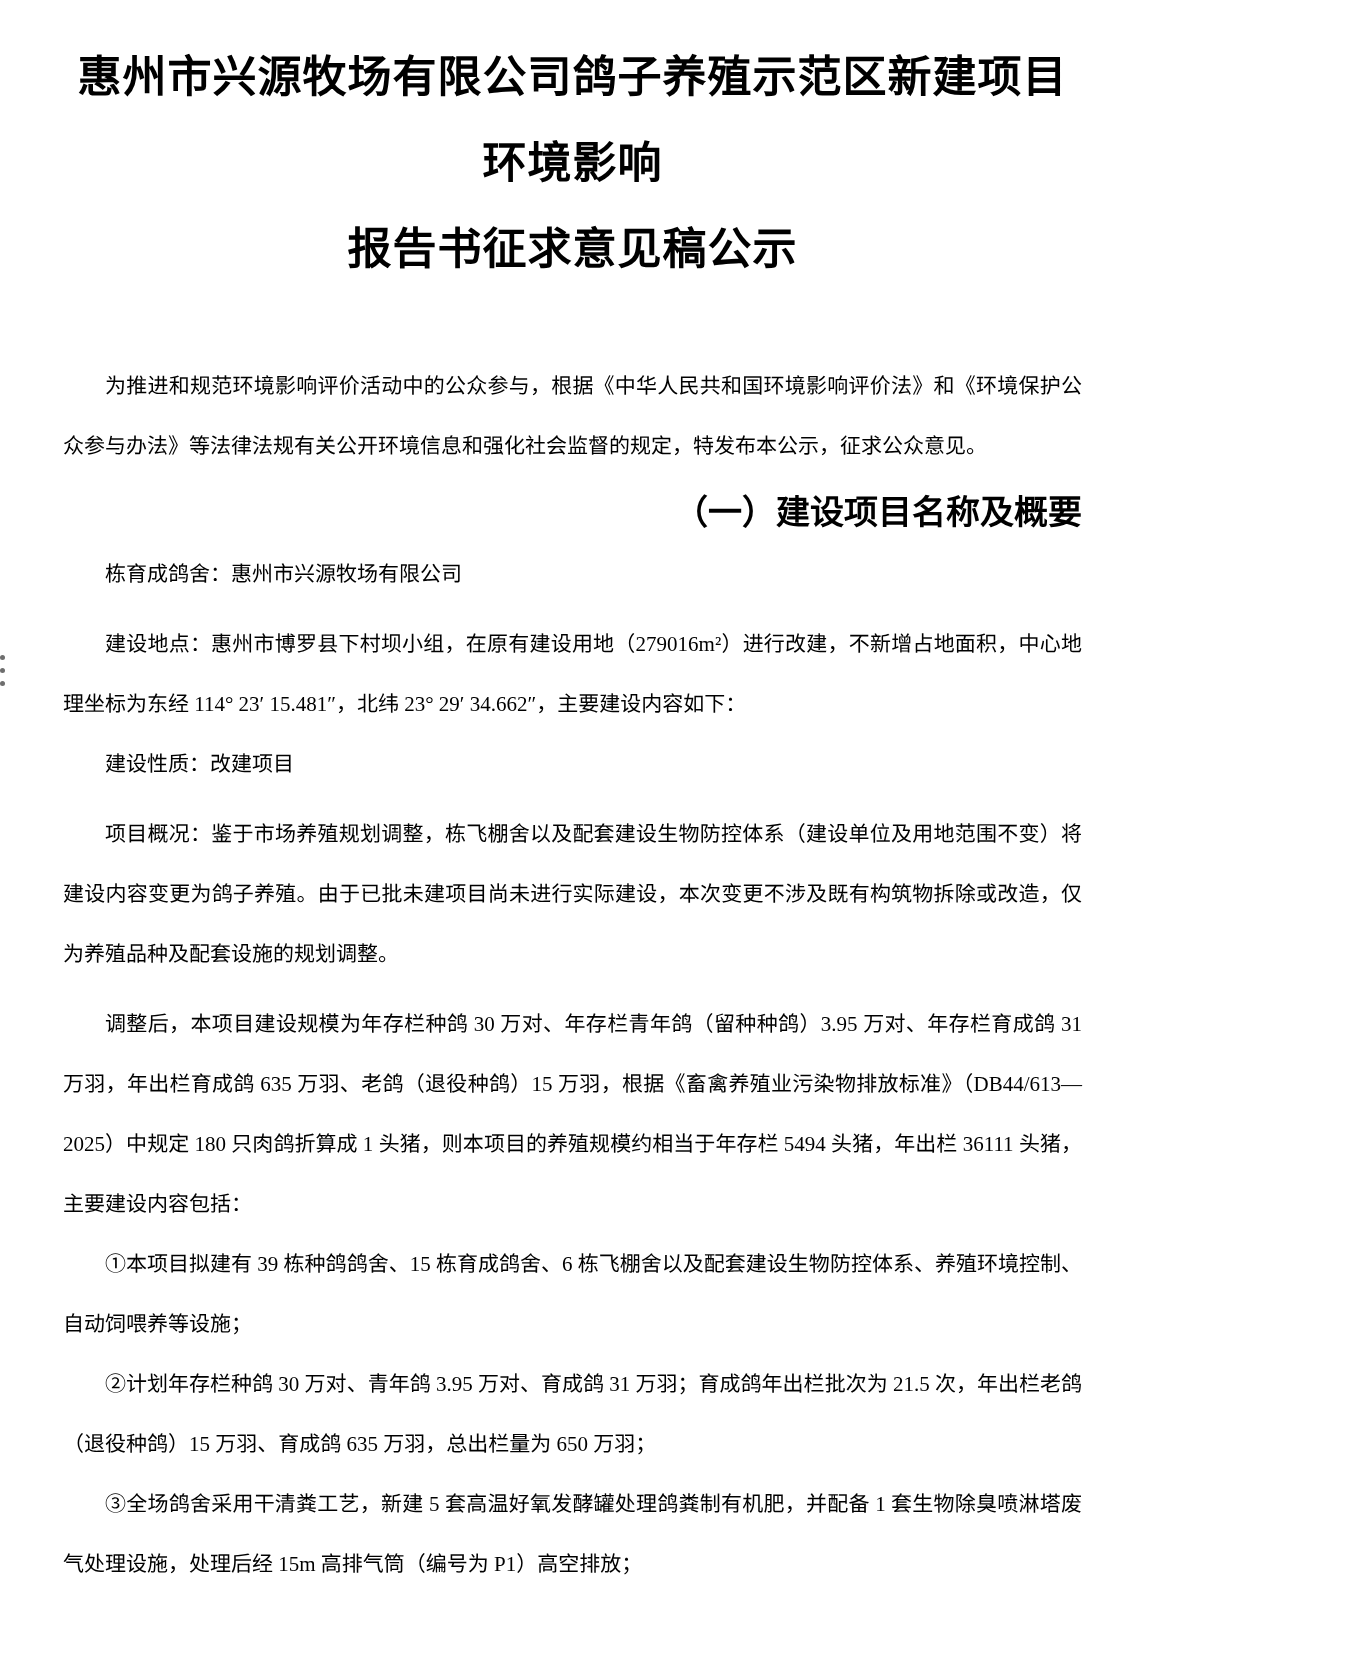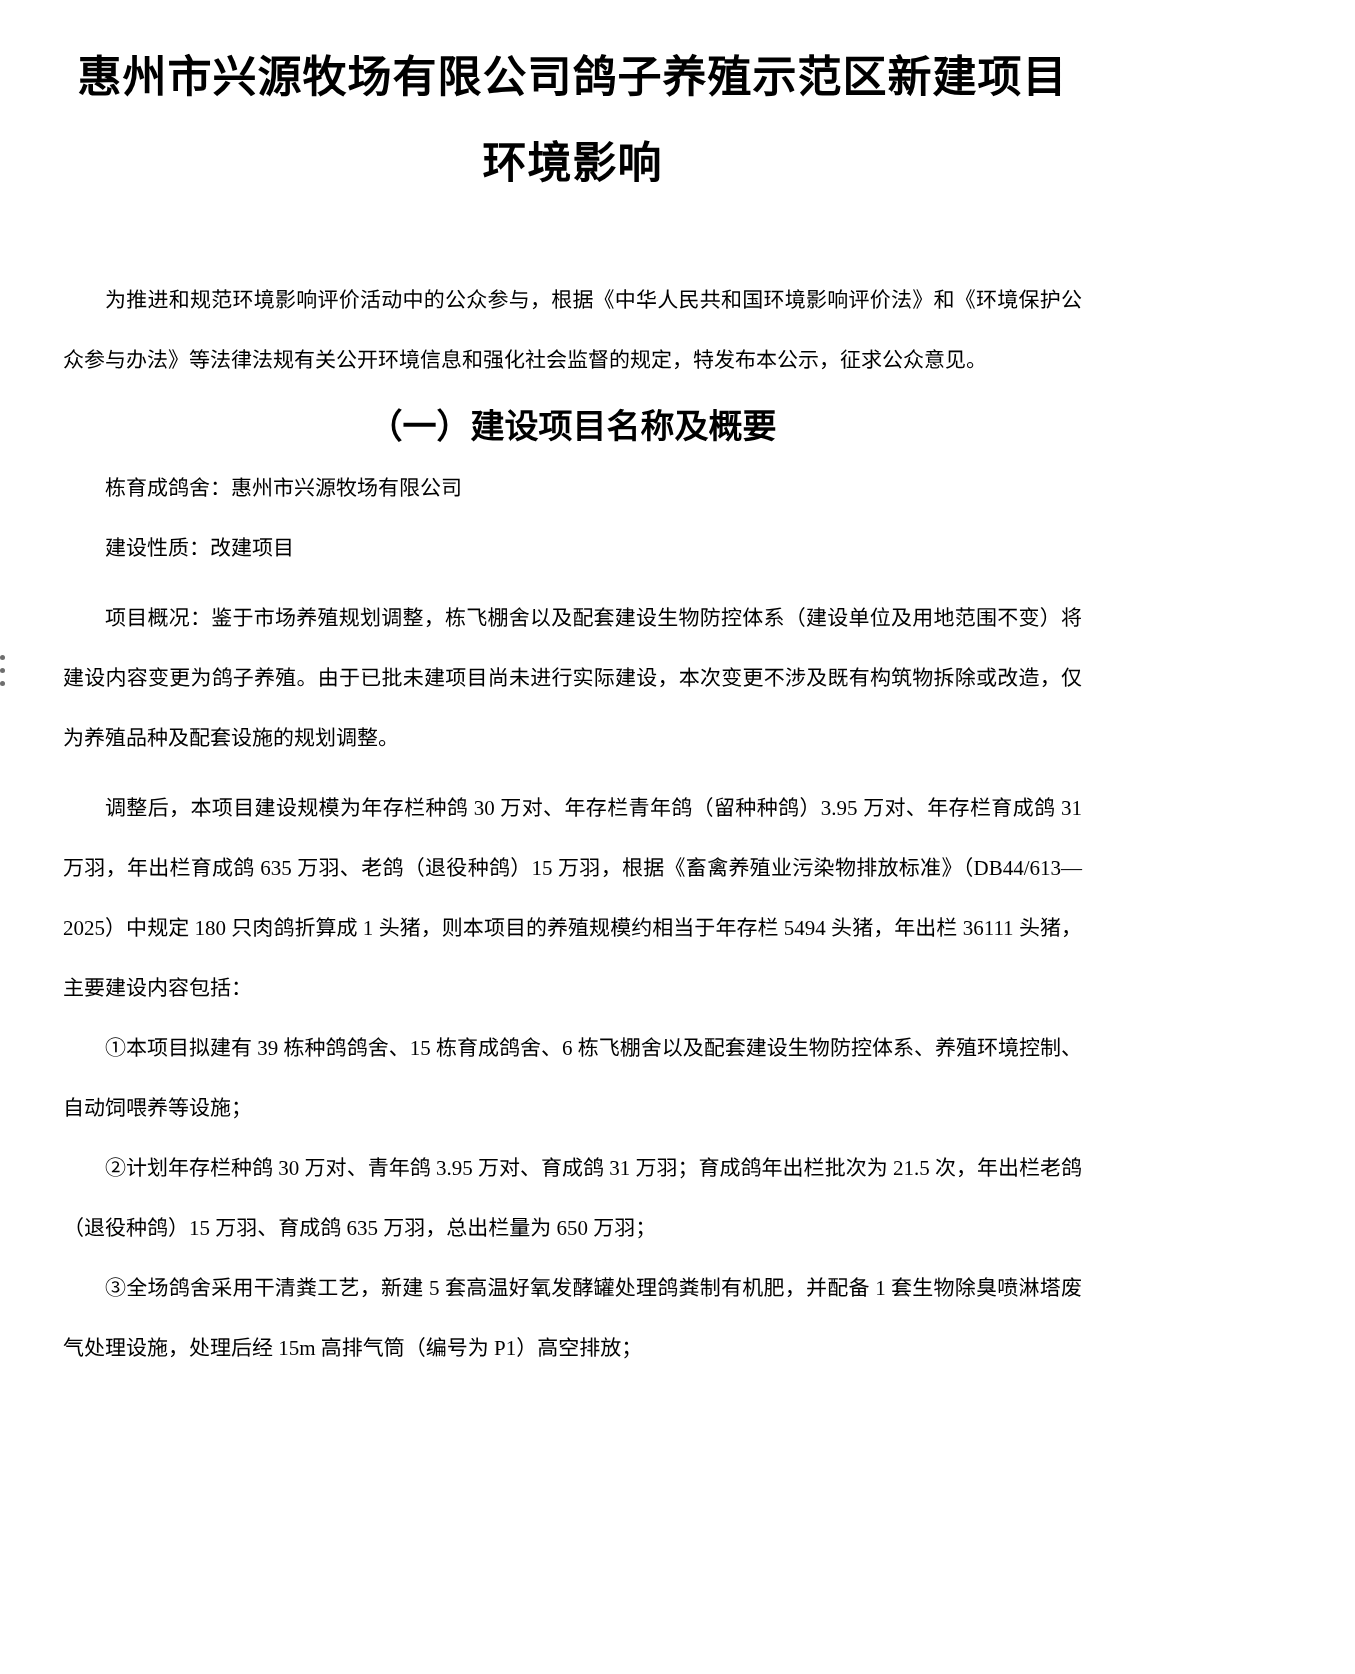--- a/index.html
+++ b/index.html
@@ -36,21 +36,21 @@
     text-align: justify;
     text-justify: inter-ideograph;
   }
   .indent { text-indent: 2em; }
   .sp { margin-top: 10px; }
   .section-heading {
     margin: 6px 0 0 0;
     font-size: 34px;
     font-weight: bold;
     line-height: 62px;
-    text-align: center;
+    text-align: right;
   }
   .edge-dots {
     position: absolute;
     left: 0px;
     top: 655px;
     width: 10px;
     display: flex;
     flex-direction: column;
     gap: 8px;
     cursor: pointer;
@@ -62,31 +62,33 @@
     background: #6e6e6e;
   }
 </style>
 </head>
 <body>
 
 <div class="page">
 
   <h1 class="doc-title">
     <span class="title-line">惠州市兴源牧场有限公司鸽子养殖示范区新建项目环境影响</span>
+    <span class="title-line">报告书征求意见稿公示</span>
   </h1>
 
   <div class="content">
 
     <p class="body-para indent">为推进和规范环境影响评价活动中的公众参与，根据《中华人民共和国环境影响评价法》和《环境保护公众参与办法》等法律法规有关公开环境信息和强化社会监督的规定，特发布本公示，征求公众意见。</p>
 
     <h2 class="section-heading">（一）建设项目名称及概要</h2>
 
 
     <p class="body-para indent">栋育成鸽舍：惠州市兴源牧场有限公司</p>
 
+    <p class="body-para indent sp">建设地点：惠州市博罗县下村坝小组，在原有建设用地（279016m²）进行改建，不新增占地面积，中心地理坐标为东经 114° 23′ 15.481″，北纬 23° 29′ 34.662″，主要建设内容如下：</p>
 
     <p class="body-para indent">建设性质：改建项目</p>
 
     <p class="body-para indent sp">项目概况：鉴于市场养殖规划调整，栋飞棚舍以及配套建设生物防控体系（建设单位及用地范围不变）将建设内容变更为鸽子养殖。由于已批未建项目尚未进行实际建设，本次变更不涉及既有构筑物拆除或改造，仅为养殖品种及配套设施的规划调整。</p>
 
     <p class="body-para indent sp">调整后，本项目建设规模为年存栏种鸽 30 万对、年存栏青年鸽（留种种鸽）3.95 万对、年存栏育成鸽 31 万羽，年出栏育成鸽 635 万羽、老鸽（退役种鸽）15 万羽，根据《畜禽养殖业污染物排放标准》（DB44/613—2025）中规定 180 只肉鸽折算成 1 头猪，则本项目的养殖规模约相当于年存栏 5494 头猪，年出栏 36111 头猪，主要建设内容包括：</p>
 
     <p class="body-para indent">①本项目拟建有 39 栋种鸽鸽舍、15 栋育成鸽舍、6 栋飞棚舍以及配套建设生物防控体系、养殖环境控制、自动饲喂养等设施；</p>
 
     <p class="body-para indent">②计划年存栏种鸽 30 万对、青年鸽 3.95 万对、育成鸽 31 万羽；育成鸽年出栏批次为 21.5 次，年出栏老鸽（退役种鸽）15 万羽、育成鸽 635 万羽，总出栏量为 650 万羽；</p>

